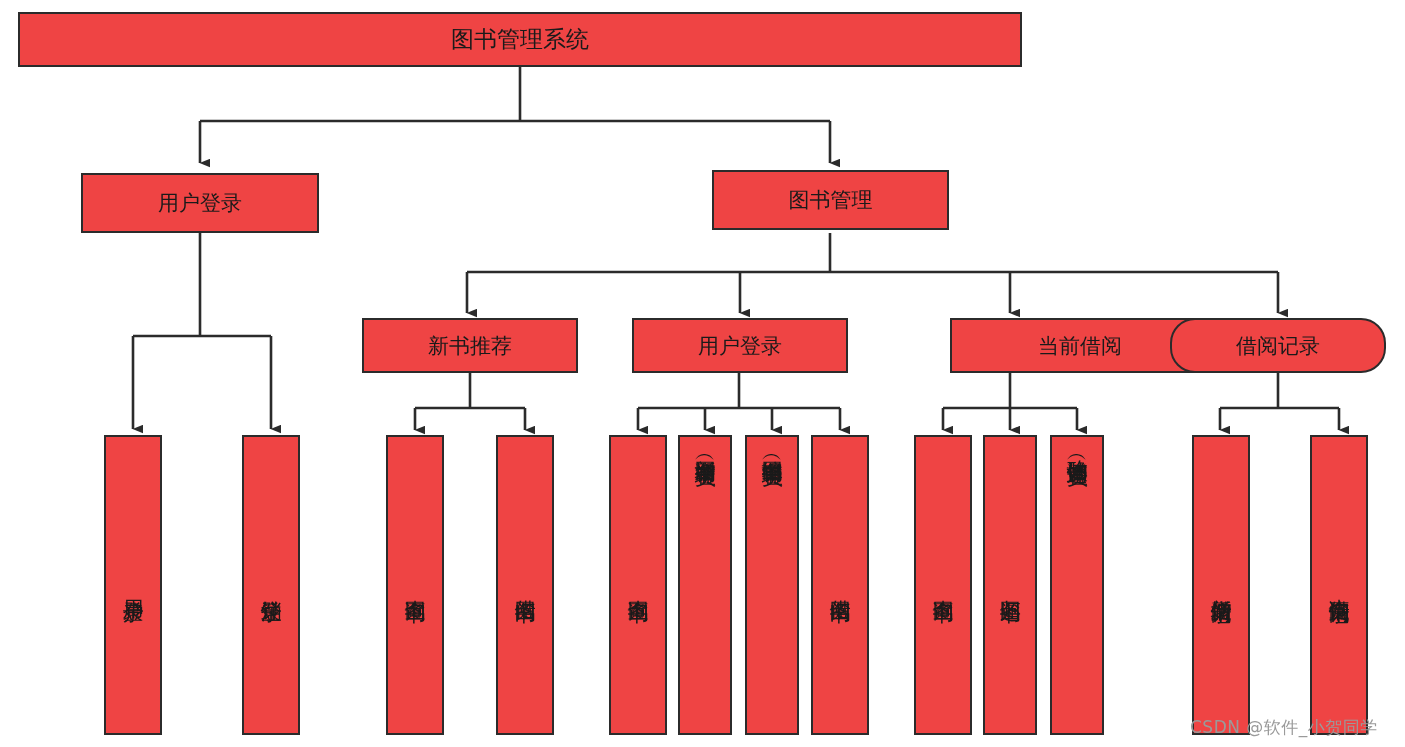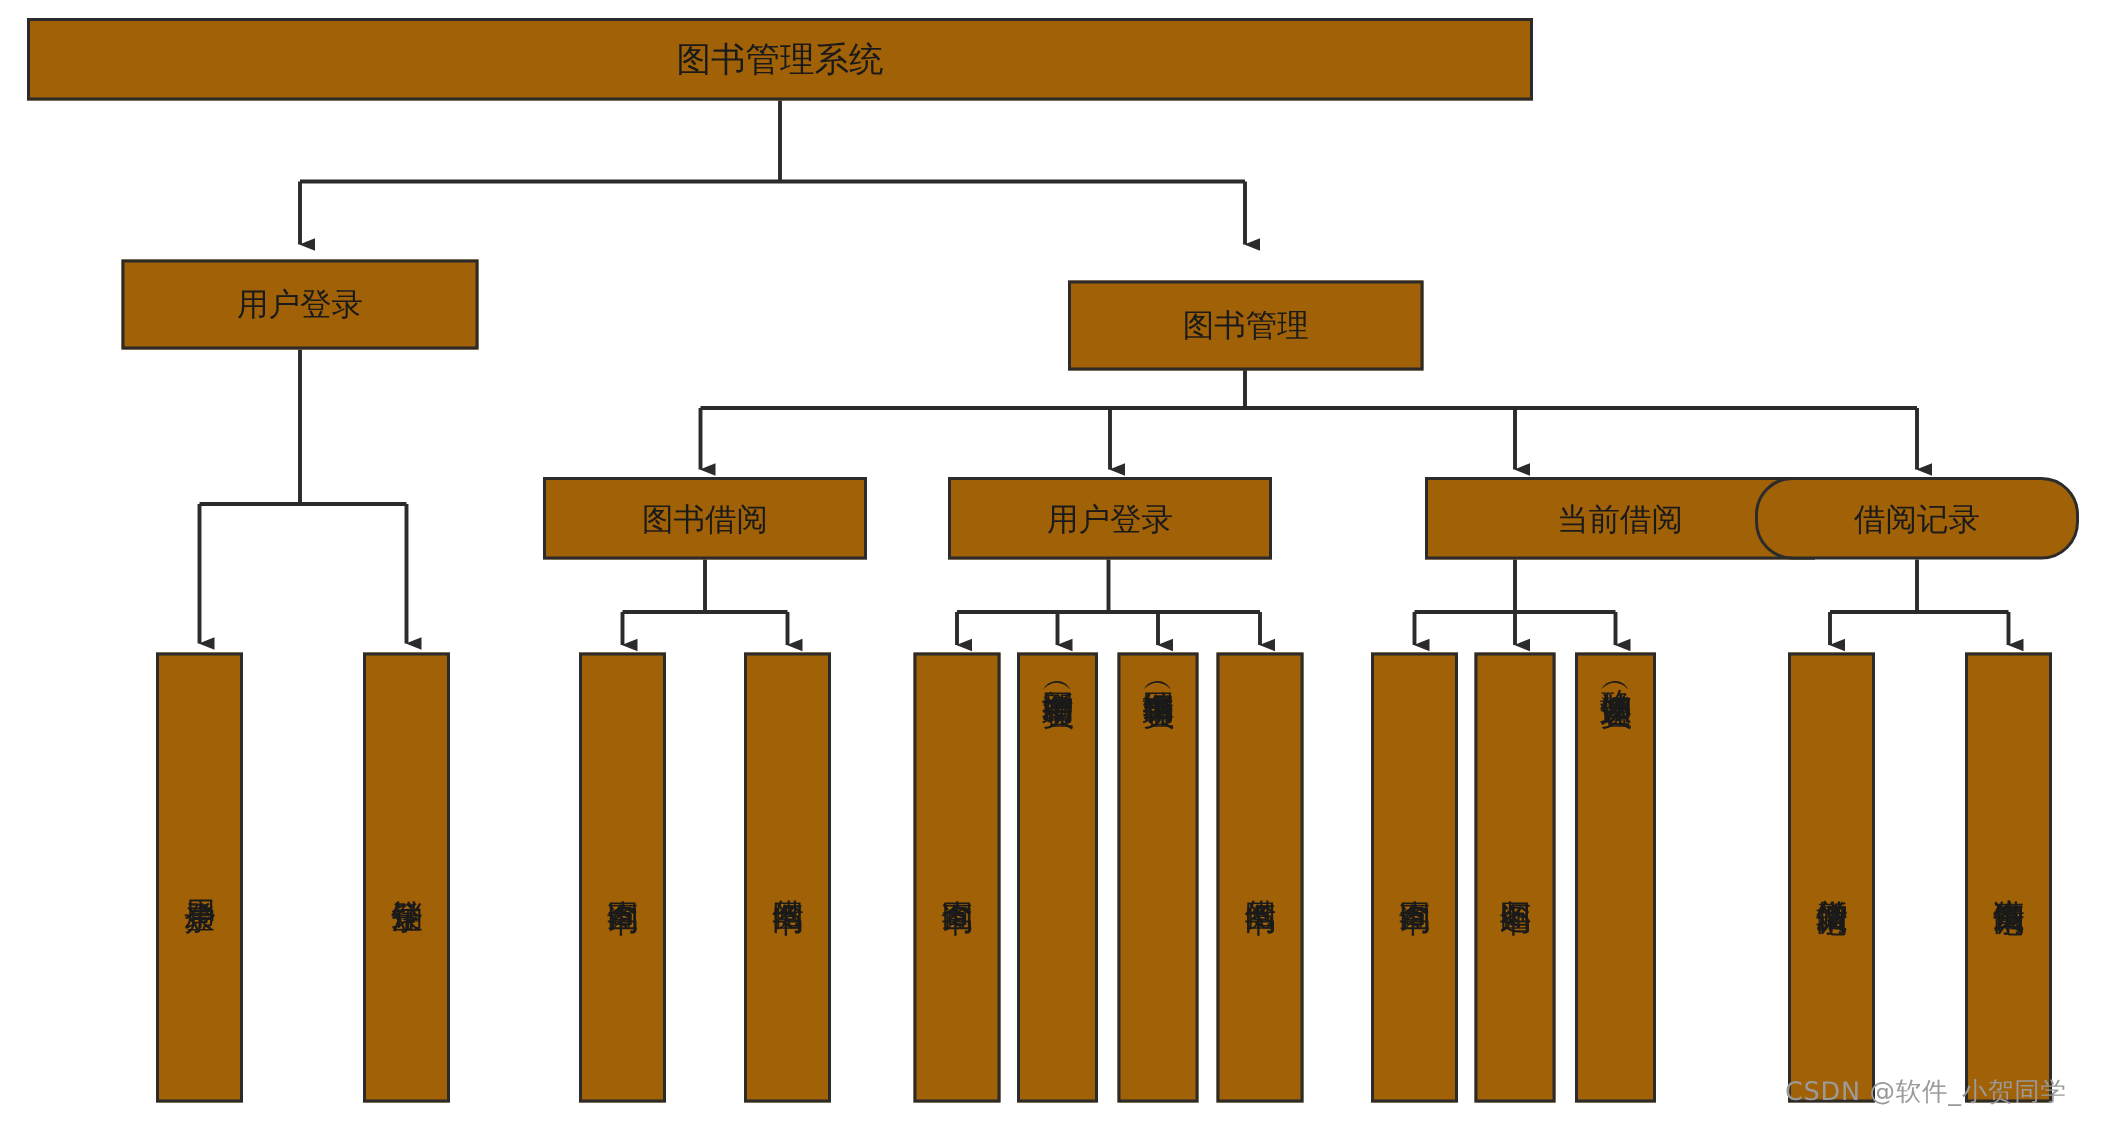--- a/index.html
+++ b/index.html
@@ -22,21 +22,21 @@
     position: absolute;
     left: 0;
     top: 0;
     width: 1405px;
     height: 747px;
   }
   .node {
     position: absolute;
     box-sizing: border-box;
     border: 2.5px solid #2b2b2b;
-    background: #a16207;
+    background: #ef4444;
     display: flex;
     align-items: center;
     justify-content: center;
     color: #1a1a1a;
   }
   .node.root {
     font-size: 23px;
   }
   .node.level2 {
     font-size: 21px;
@@ -130,26 +130,26 @@
   </svg>
 
   <div class="node root" style="left:18px; top:12px; width:1004px; height:55px;">
     <span>图书管理系统</span>
   </div>
 
   <div class="node level2" style="left:81px; top:173px; width:238px; height:60px;">
     <span>用户登录</span>
   </div>
 
-  <div class="node level2" style="left:712px; top:187px; width:237px; height:60px;">
+  <div class="node level2" style="left:712px; top:170px; width:237px; height:60px;">
     <span>图书管理</span>
   </div>
 
   <div class="node level2" style="left:362px; top:318px; width:216px; height:55px;">
-    <span>图书借阅</span>
+    <span>新书推荐</span>
   </div>
 
   <div class="node level2" style="left:632px; top:318px; width:216px; height:55px;">
     <span>用户登录</span>
   </div>
 
   <div class="node level2" style="left:950px; top:318px; width:260px; height:55px;">
     <span>当前借阅</span>
   </div>
 

